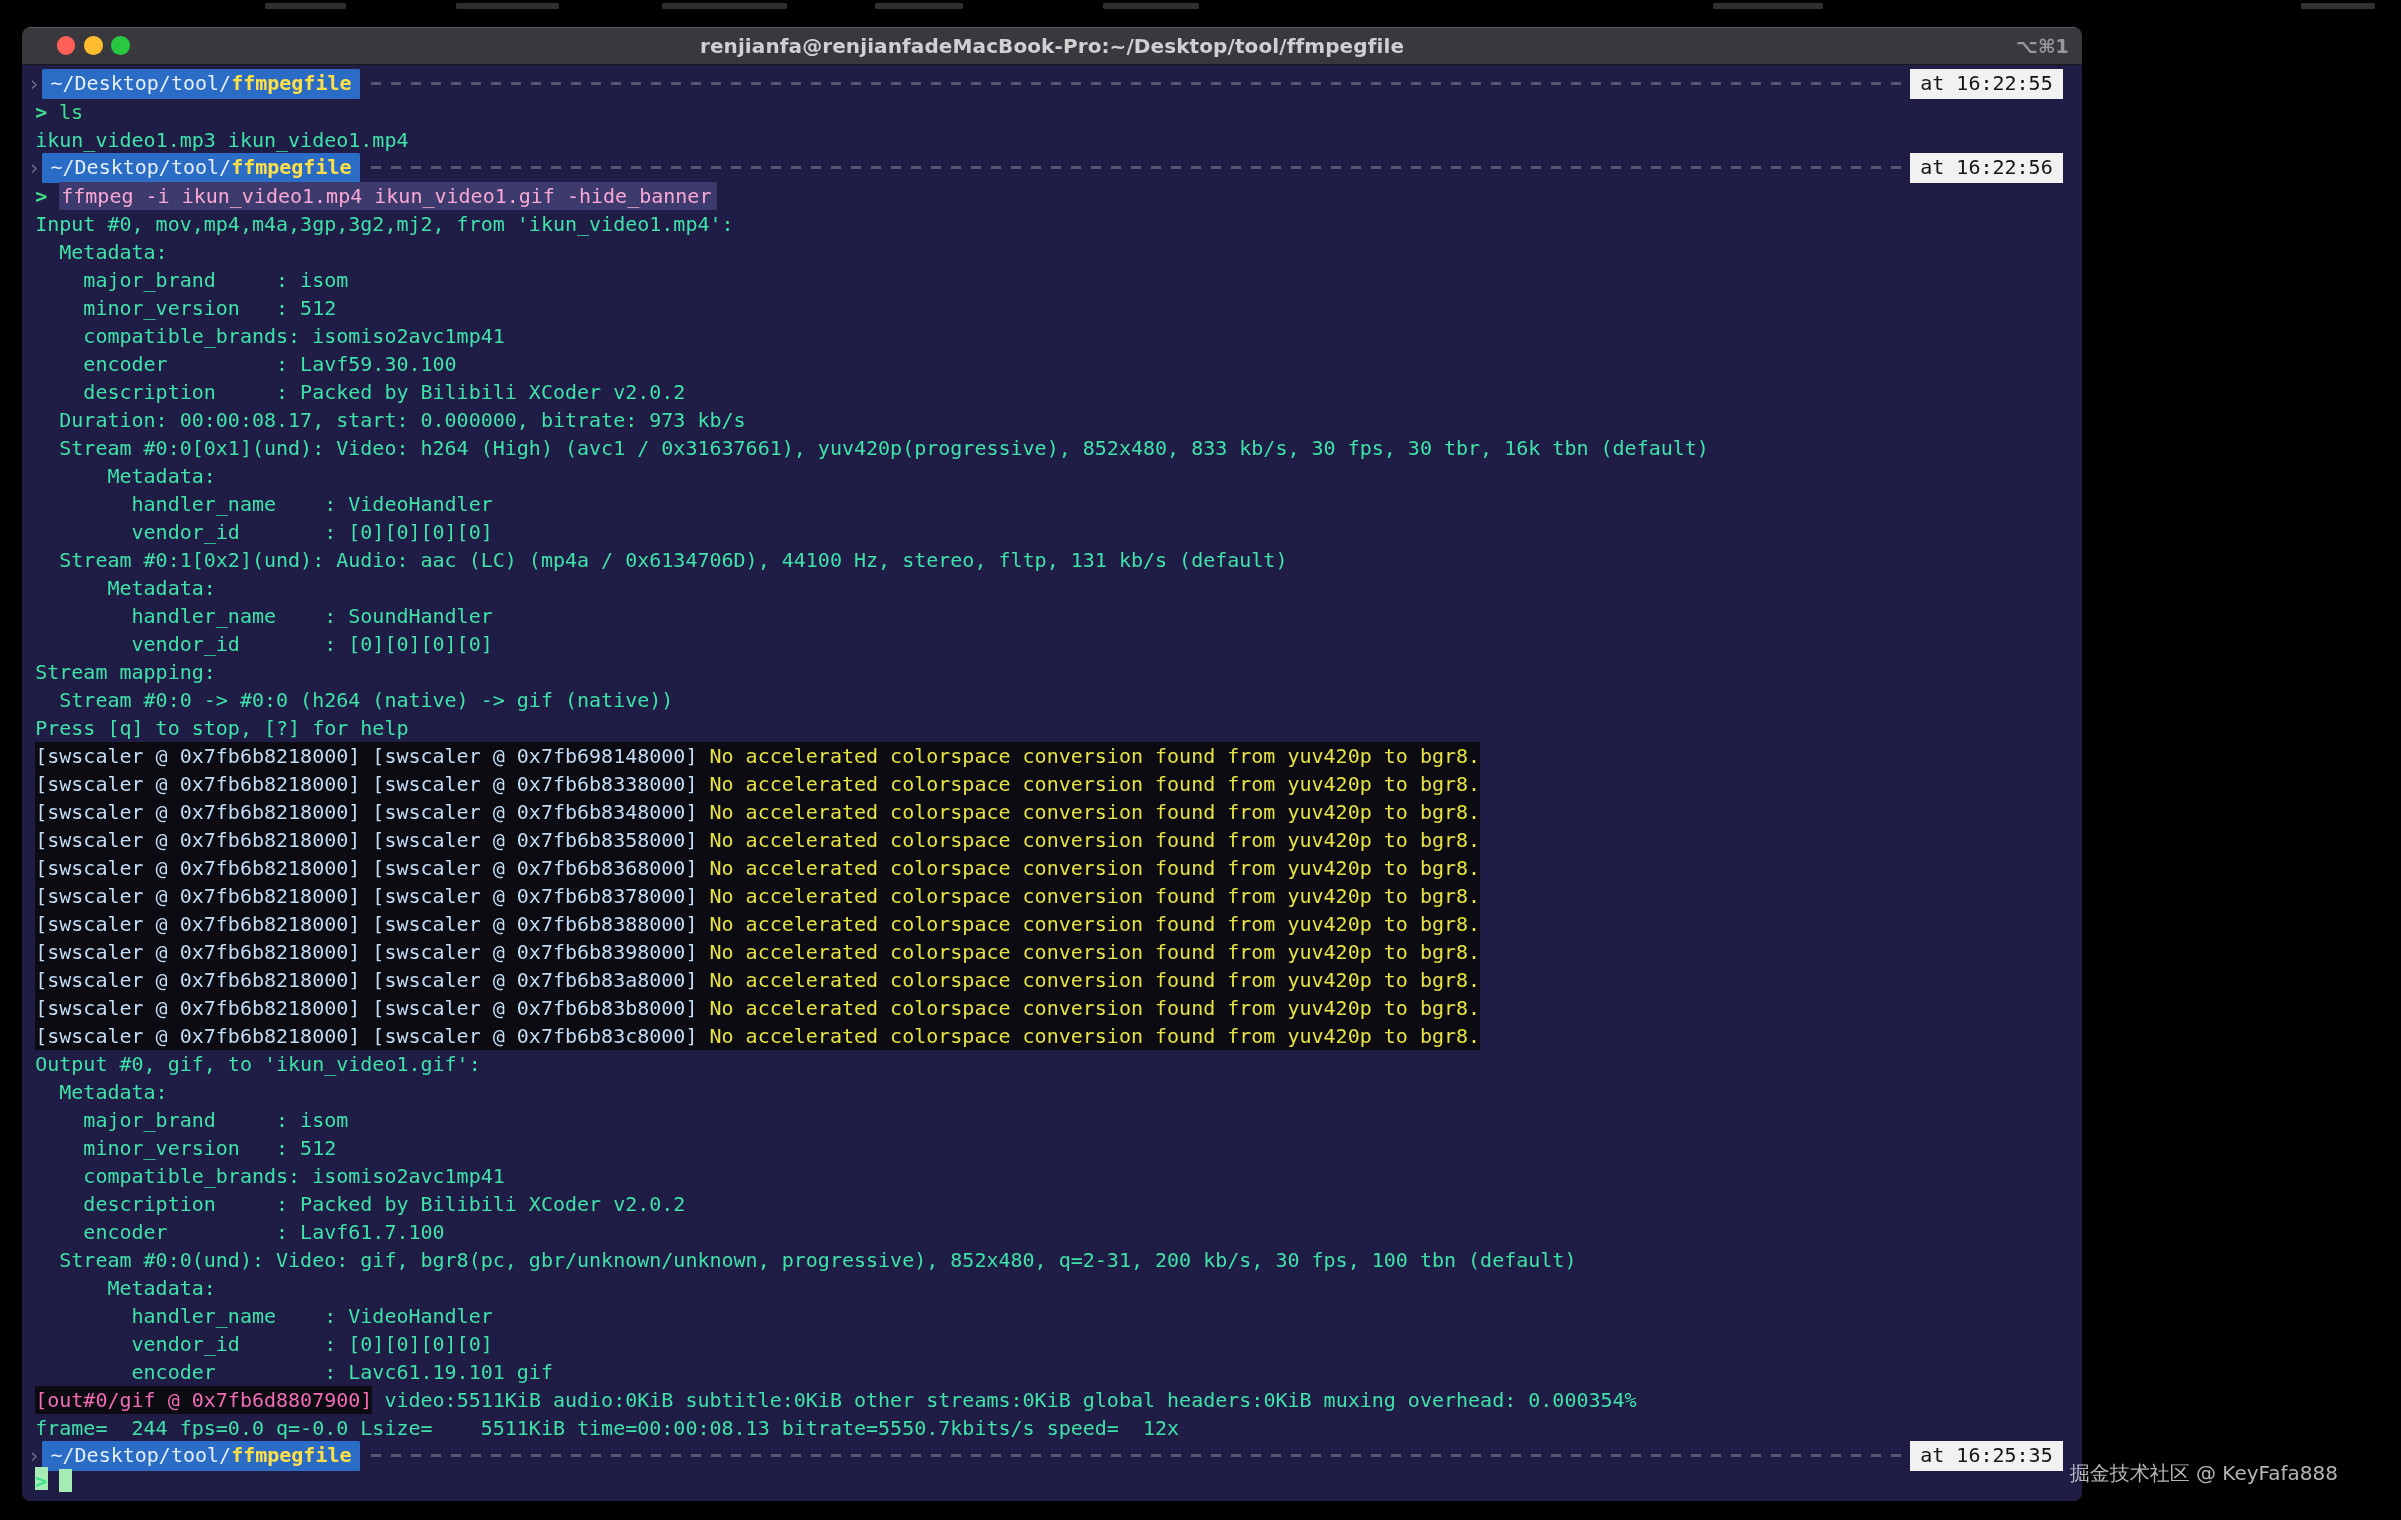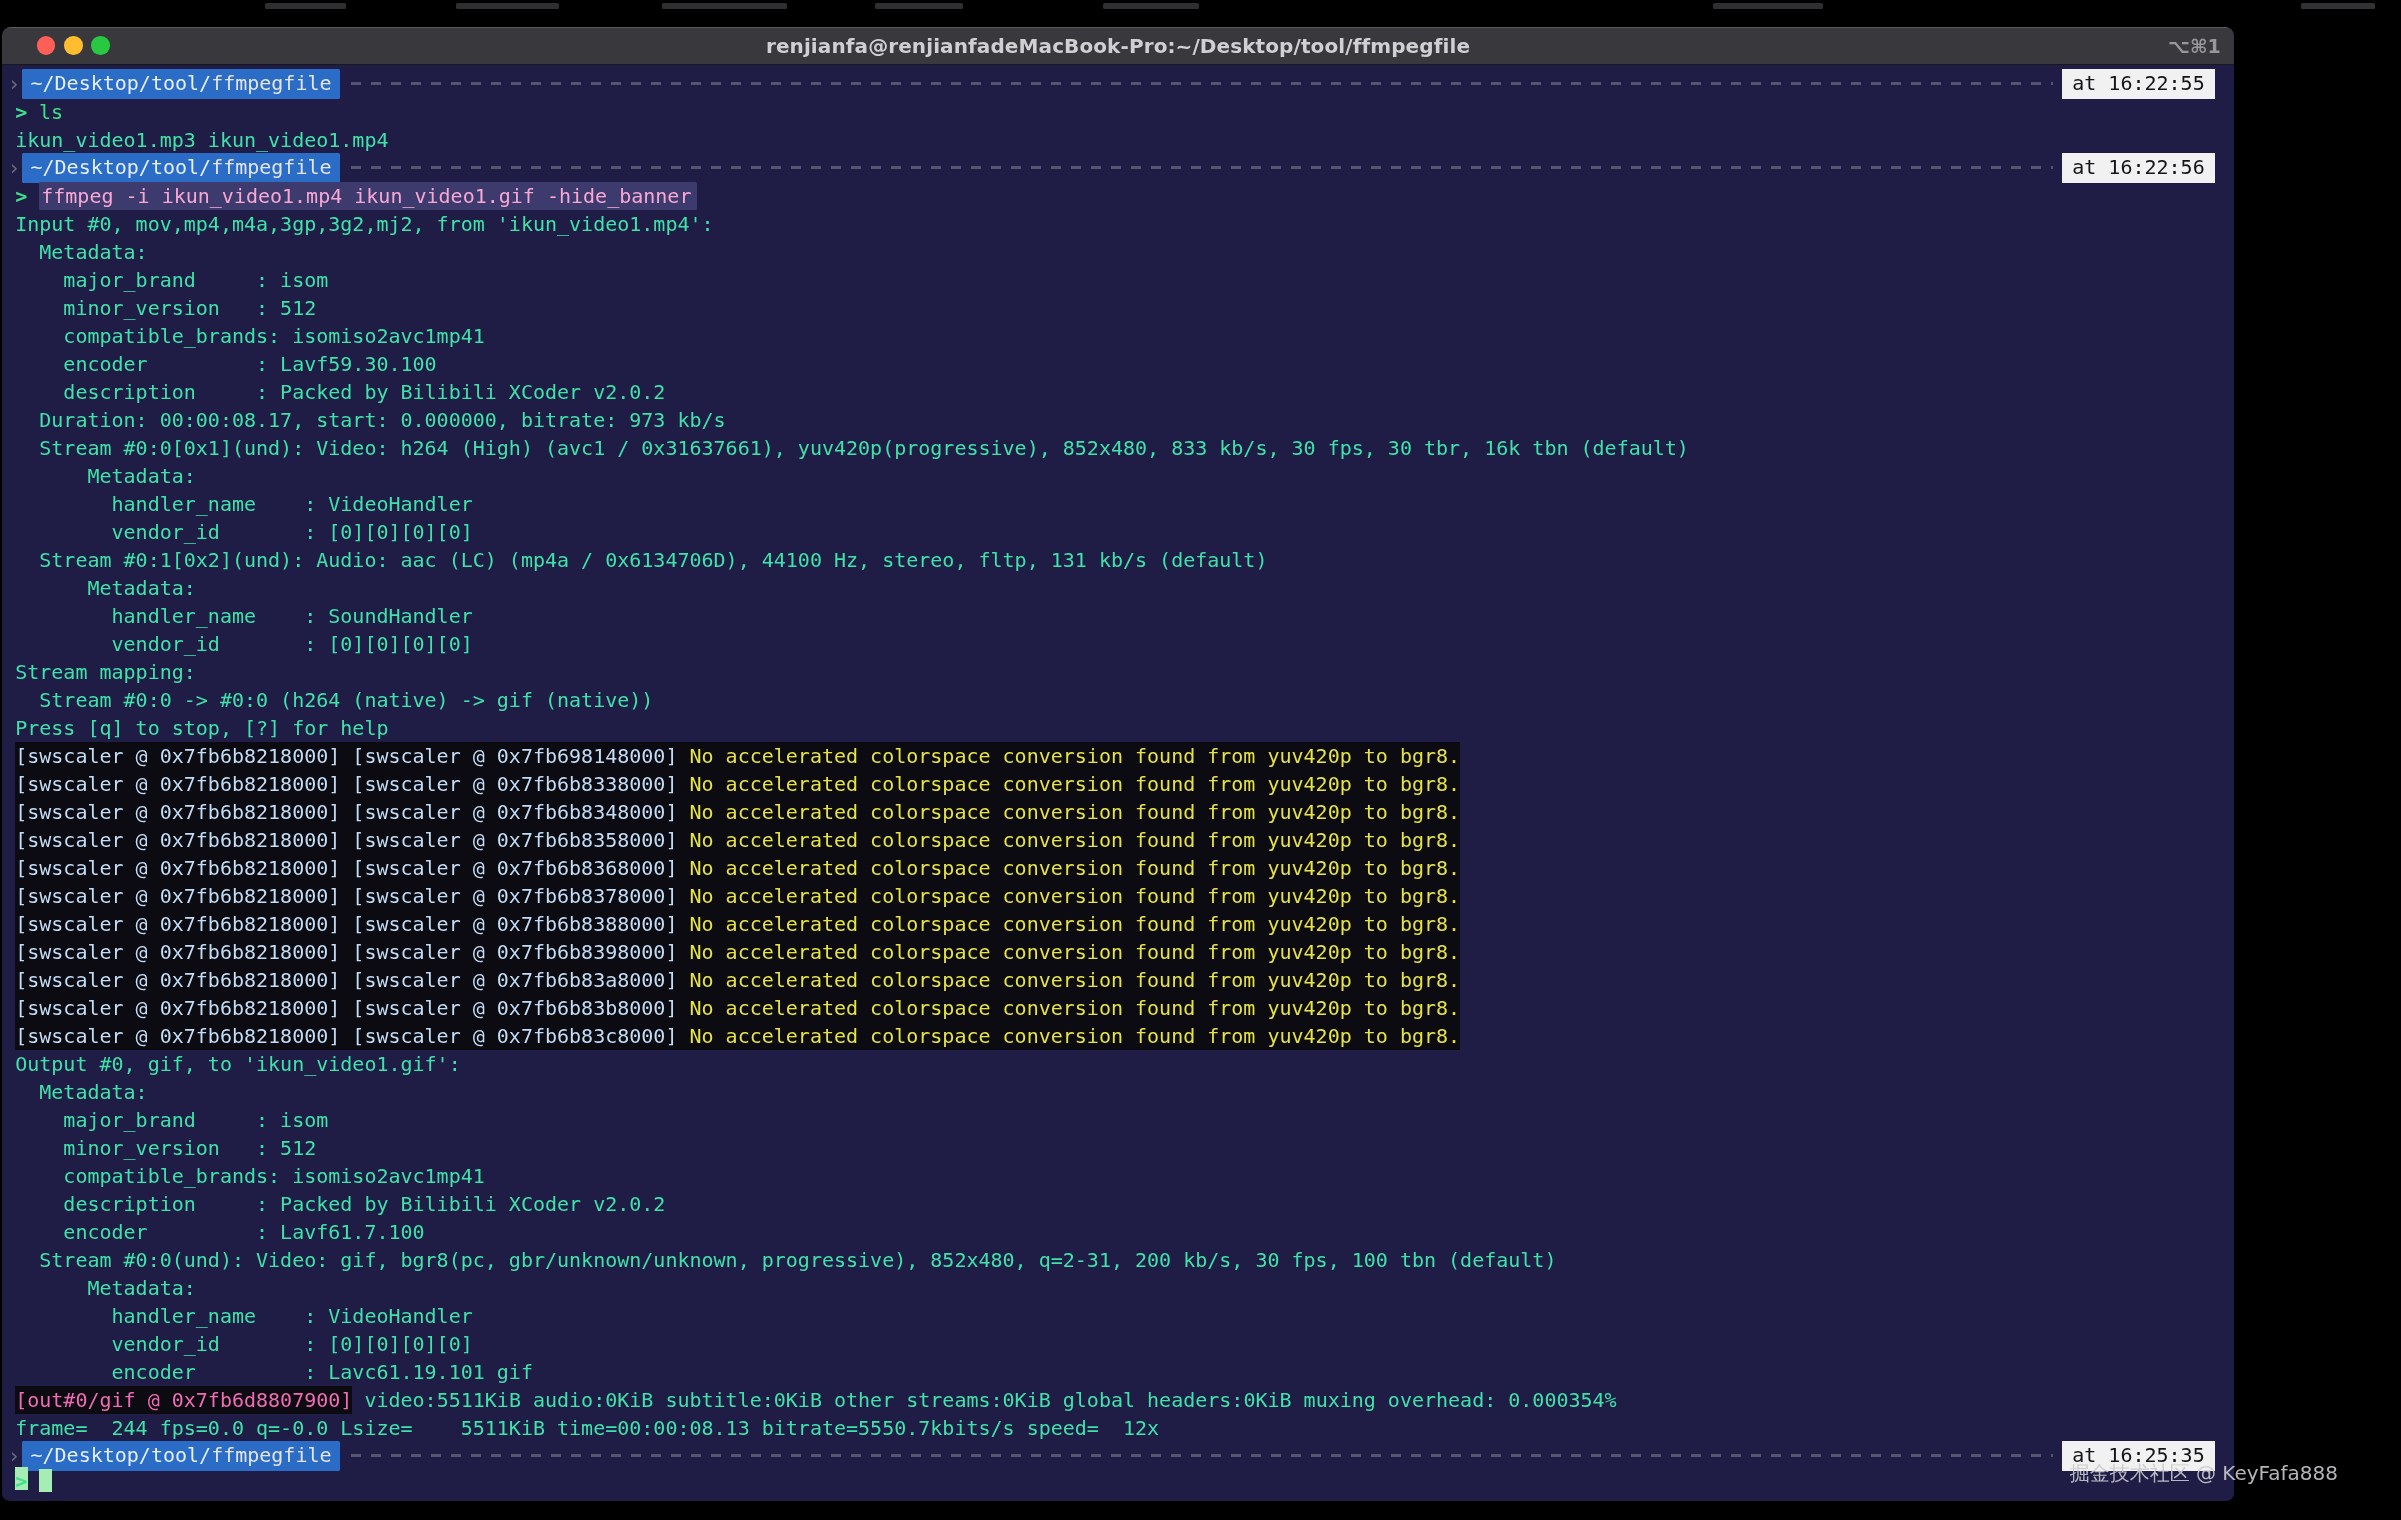--- a/index.html
+++ b/index.html
@@ -3,21 +3,21 @@
 <meta charset="utf-8">
 <style>
   * { margin:0; padding:0; box-sizing:border-box; }
   html,body { width:2401px; height:1521px; overflow:hidden; }
   body { background:#000; font-family:"DejaVu Sans Mono", monospace; position:relative; }
 
   
   .frag { position:absolute; height:6.6px; background:#8f8f94; opacity:.35; border-radius:1.5px; top:2.9px; }
 
   .window {
-    position:absolute; left:2px; top:26.5px; width:2232px; height:1474px;
+    position:absolute; left:22px; top:26.5px; width:2060px; height:1474px;
     border-radius:8.8px 8.8px 7.4px 7.4px; overflow:hidden;
     box-shadow:0 22px 66px rgba(0,0,0,.6);
     background:var(--termbg);
   }
   .titlebar {
     height:38px; background:var(--titlebar);
     border-top:0.7px solid #5a5a5e; border-bottom:0.7px solid #19191c;
     position:relative; display:flex; align-items:center;
   }
   .lights { position:absolute; left:35px; top:0; height:100%; display:flex; align-items:center; gap:8.8px; }
@@ -32,21 +32,21 @@
   .shortcut { position:absolute; right:13.2px; top:0; height:100%; display:flex; align-items:center;
     font-family:"DejaVu Sans", sans-serif; font-weight:bold; font-size:19px; color:#97979c; }
 
   .terminal { position:absolute; left:0; top:38px; right:0; bottom:0; padding:5.1px 0 0 13.2px; cursor:text; }
 
   .line { height:28px; line-height:28px; font-size:20px; white-space:pre; color:var(--mint); }
   .line.prompt { display:flex; align-items:center; padding-right:19px; }
 
   .chev { color:#6b6b80; margin-left:-7.4px; margin-right:1.5px; font-size:20.6px; }
   .badge { background:var(--badgeblue); color:#e6effc; padding:0.7px 8.8px 1.5px 8.8px; border-radius:1.5px; }
-  .badge .pname { font-weight:normal; color:#e5e5e5; }
+  .badge .pname { font-weight:bold; color:#fde047; }
   .dashfill { flex:1; height:2.9px; margin:0 8.8px 0 10.3px;
     background:repeating-linear-gradient(90deg, var(--dash) 0 10.3px, transparent 10.3px 20px); }
   .time { background:var(--timebg); color:var(--timefg); padding:0.7px 10.3px 1.5px 10.3px; }
 
   .pchar { color:var(--green); font-weight:bold; margin-right:11.8px; }
   .cmd { color:var(--green); }
   .cmd.hl { background:var(--sel); color:#f9a8d4; padding:1.5px 5.9px 2.2px 2.2px; border-radius:1.5px; }
 
   .strip { background:var(--strip); padding:1.5px 0 2.2px 0; }
   .addr { color:var(--paleblue); }

